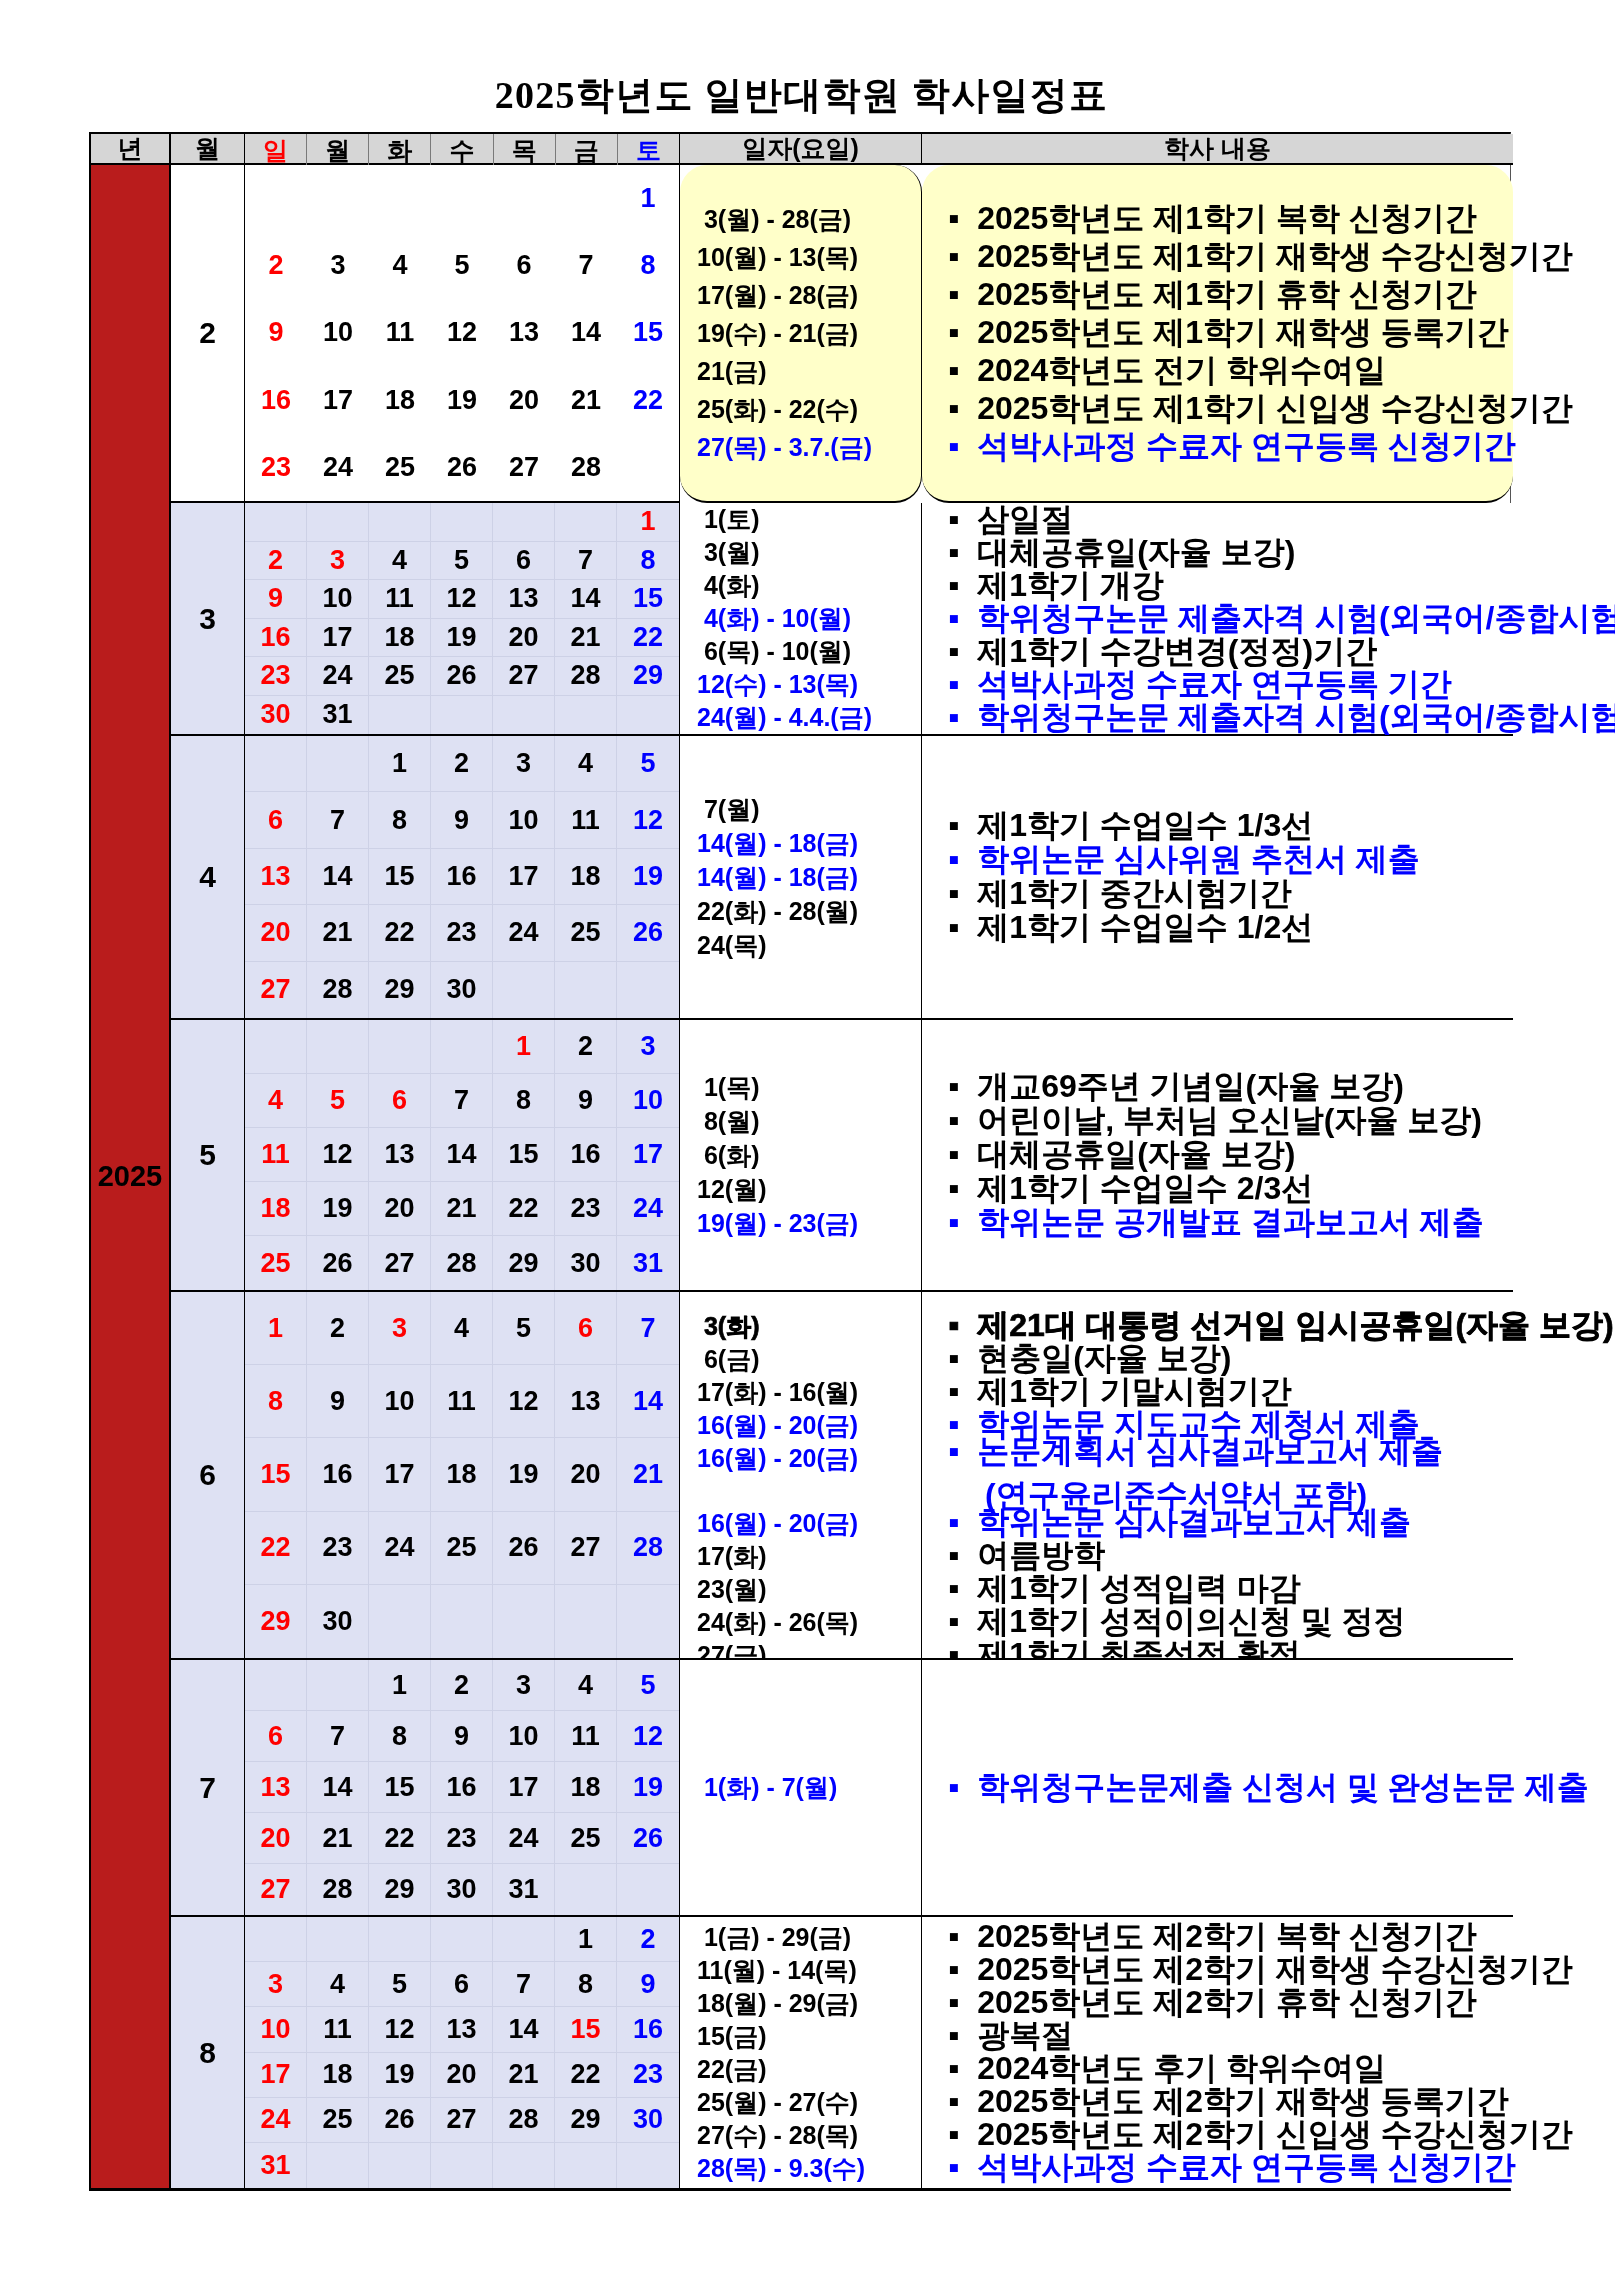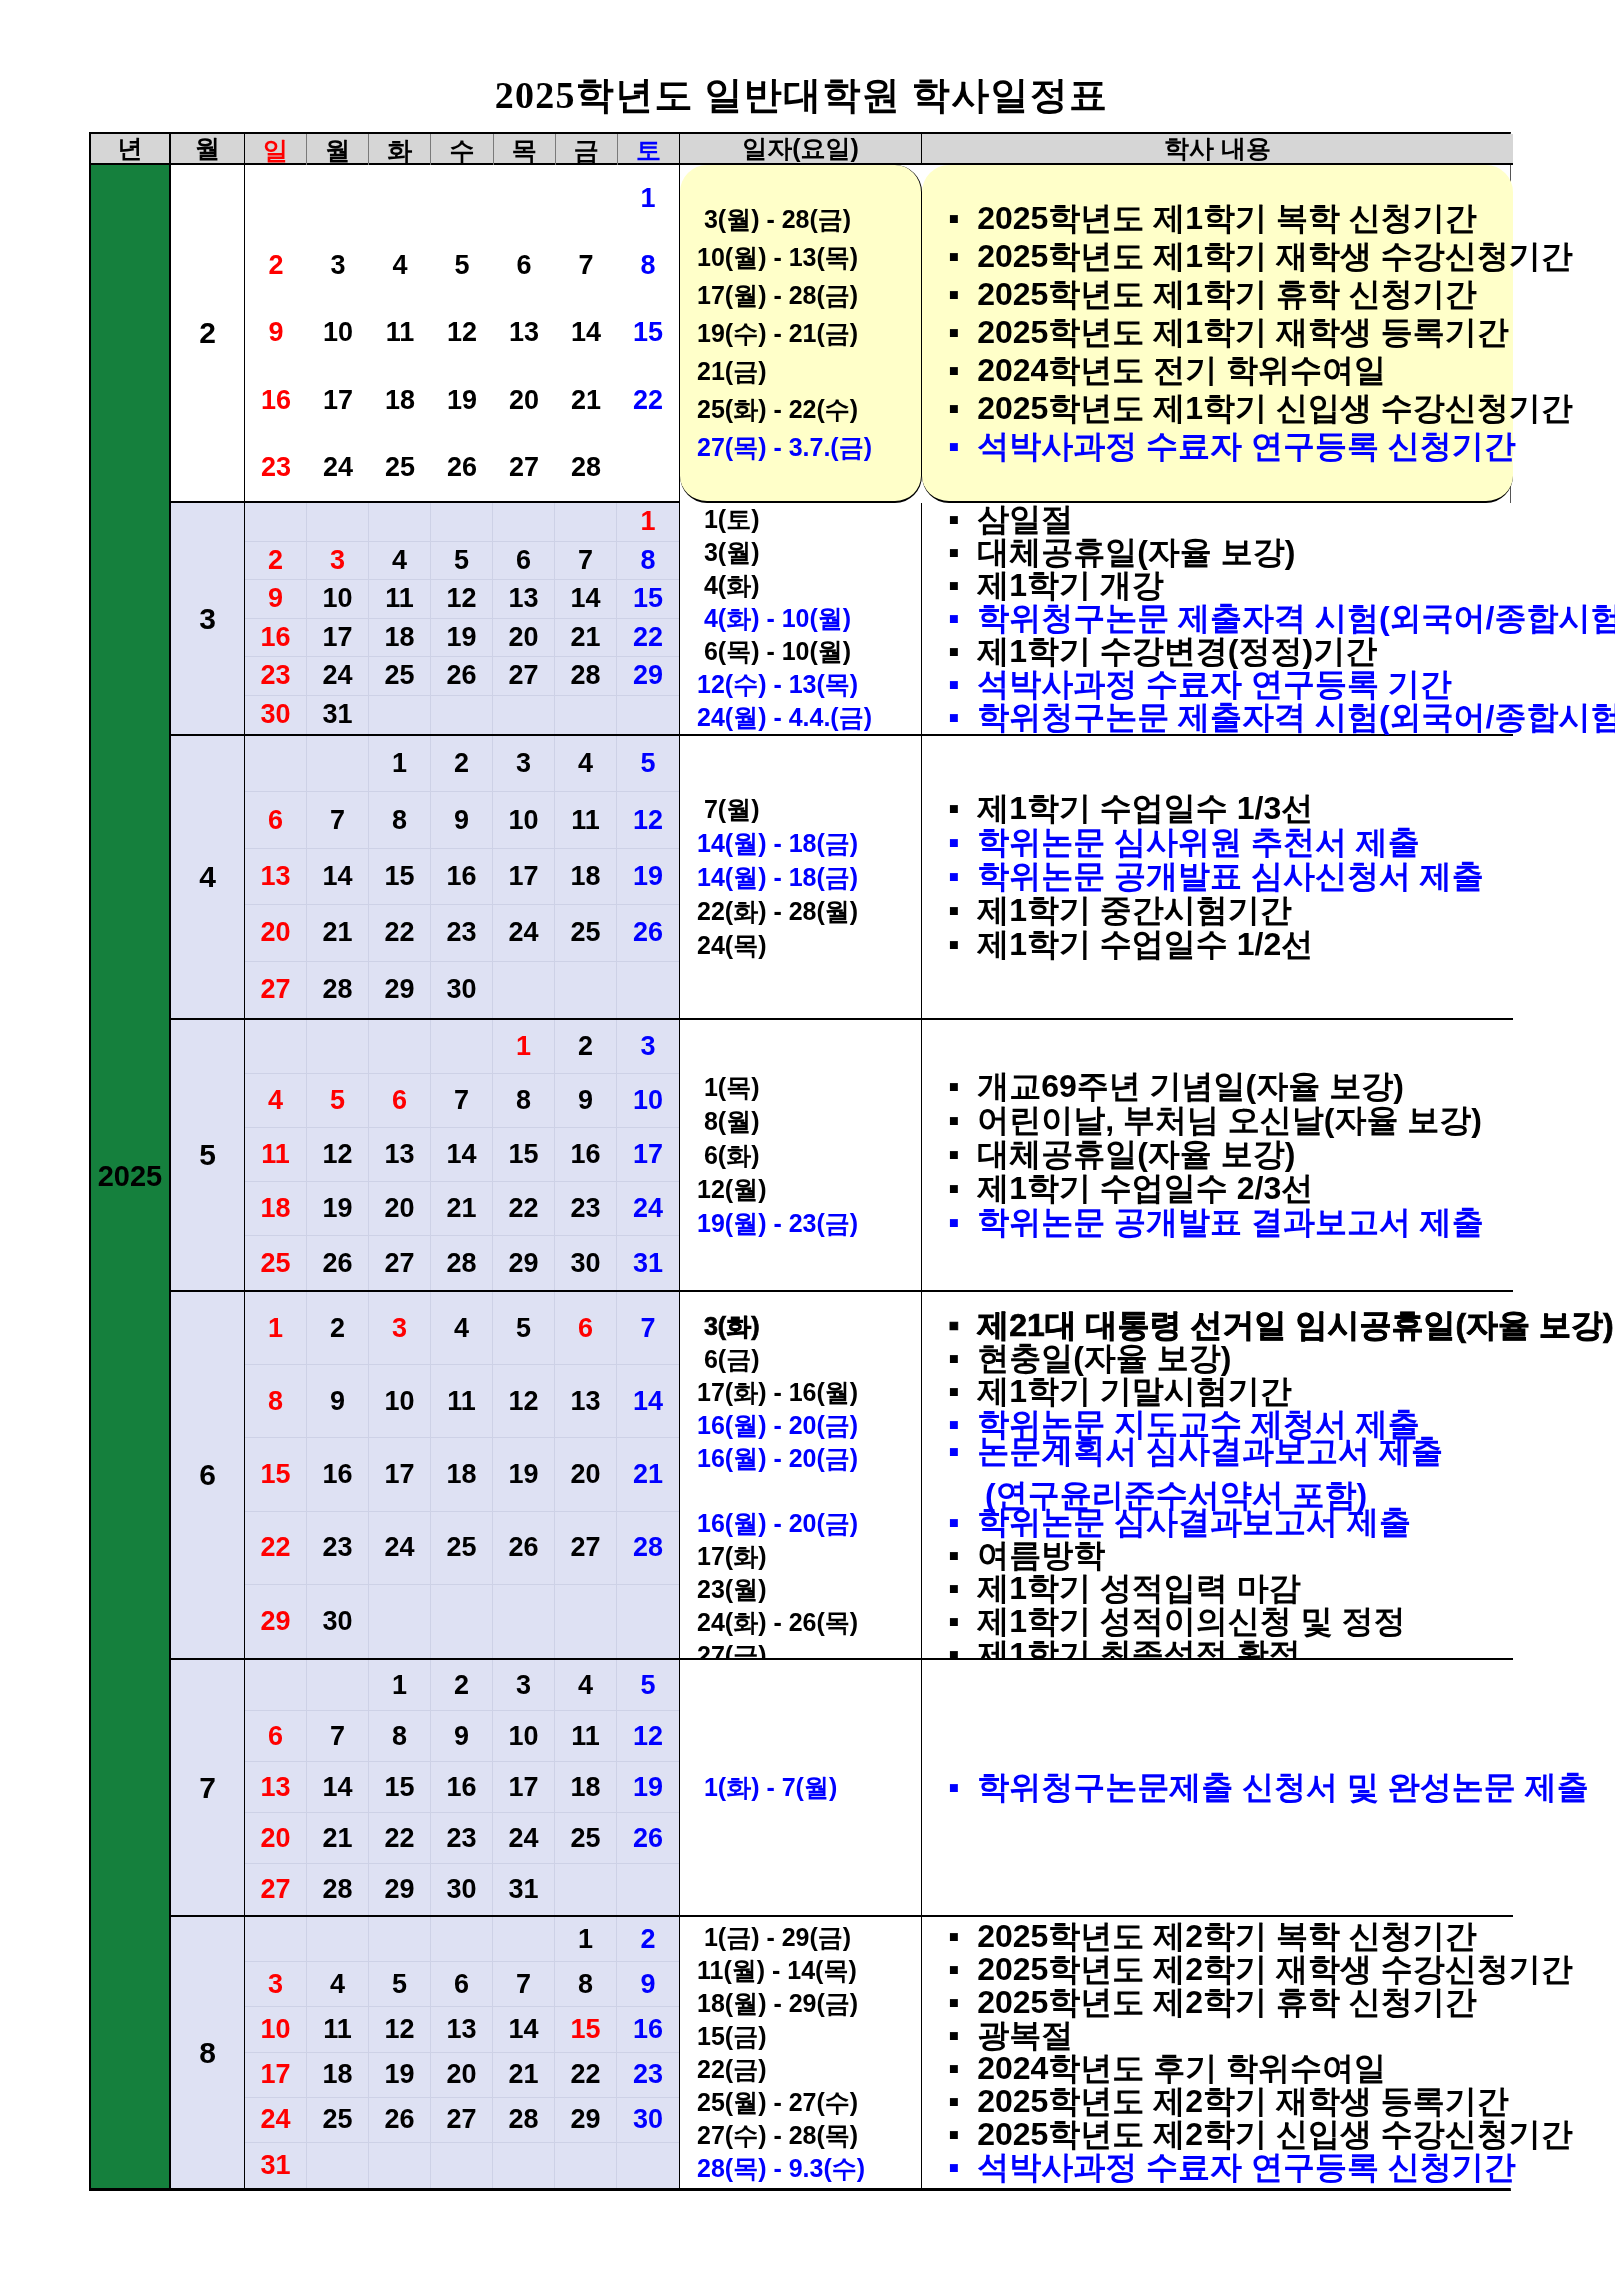--- a/index.html
+++ b/index.html
@@ -28,21 +28,21 @@
   .daysrow { display:grid; grid-template-columns:repeat(7,1fr); padding:0; }
   .dayname { display:flex; align-items:center; justify-content:center;
     border-right:0.7px solid #7a7a7a; font-size:25px; font-weight:bold; }
   .dayname:last-child { border-right:0.7px solid #000; }
   .dayname.sun { color:var(--red,#f00); }
   .dayname.sat { color:var(--blue,#00f); }
 
   
   .ycell { grid-column:1; grid-row:2 / span 7; display:flex; align-items:center;
     justify-content:center; font-size:29px; font-weight:bold;
-    border-right:2px solid #000; background:#15803d; color:#000; }
+    border-right:2px solid #000; background:#b91c1c; color:#000; }
 
   .sep { border-bottom:2px solid #000; }
   .sep.last { border-bottom:none; }
 
   .mnum { display:flex; align-items:center; justify-content:center;
     font-size:30px; font-weight:bold; border-right:0.7px solid #000; color:#000; }
 
   .calcell { border-right:0.7px solid #000; padding:0; }
   .calgrid { width:100%; height:100%; display:grid;
     grid-template-columns:repeat(7,1fr); }
@@ -308,23 +308,20 @@
           <div class="dline">24(목)</div>
         </div>
       </div>
       <div class="stack febw sep m4" style="grid-row:4;grid-column:5">
         <div class="cline">
           <div class="l1"><span class="bullet">▪</span>  제1학기 수업일수 1/3선</div>
         </div>
         <div class="cline ent-blue">
           <div class="l1"><span class="bullet">▪</span>  학위논문 심사위원 추천서 제출</div>
         </div>
-        <div class="cline ent-blue">
-          <div class="l1"><span class="bullet">▪</span>  학위논문 공개발표 심사신청서 제출</div>
-        </div>
         <div class="cline">
           <div class="l1"><span class="bullet">▪</span>  제1학기 중간시험기간</div>
         </div>
         <div class="cline">
           <div class="l1"><span class="bullet">▪</span>  제1학기 수업일수 1/2선</div>
         </div>
       </div>
       <div class="mnum lav sep" style="grid-row:5;grid-column:2">5</div>
       <div class="calcell lav sep" style="grid-row:5;grid-column:3">
         <div class="calgrid" style="grid-template-rows: repeat(5, 1fr);">

